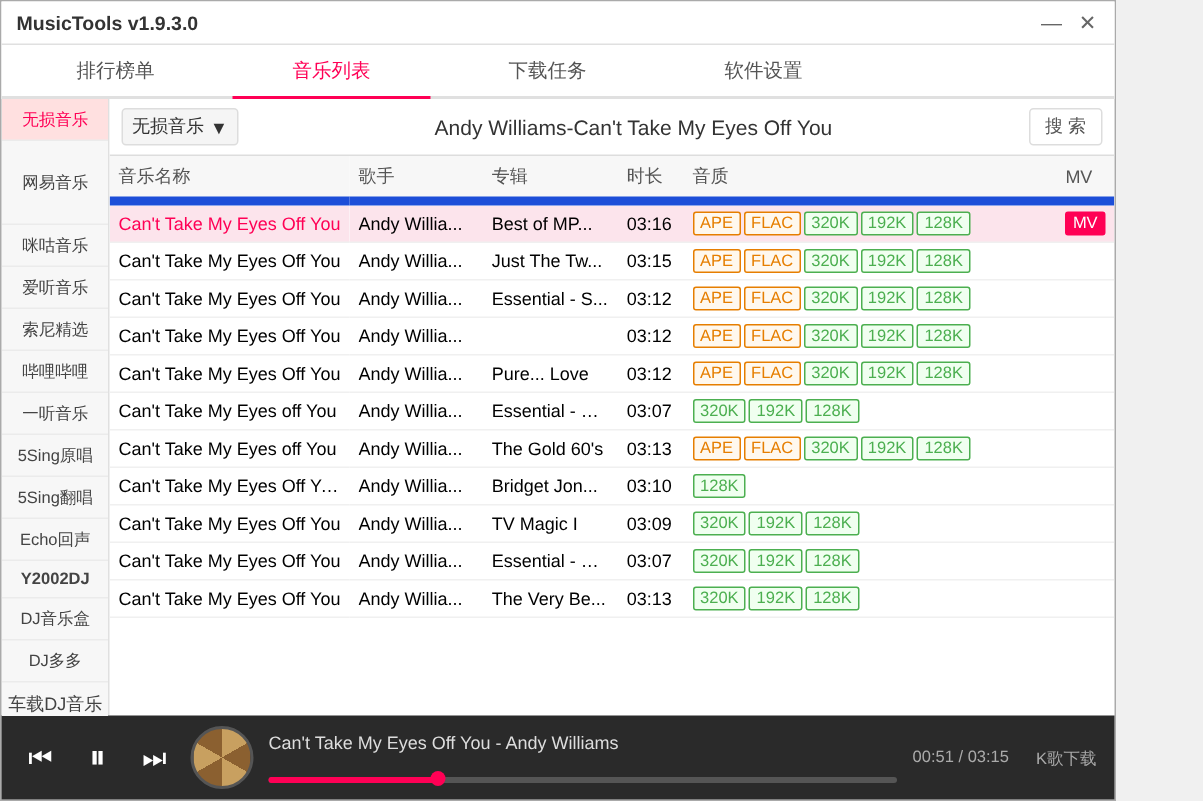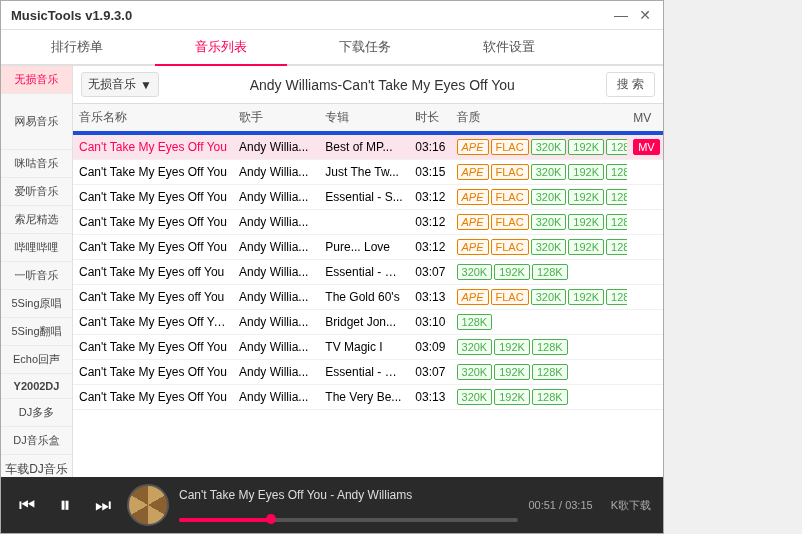--- a/index.html
+++ b/index.html
@@ -1,49 +1,49 @@
 <!DOCTYPE html>
 <html><head>
   <meta charset="utf-8">
   <style>
     * { box-sizing: border-box; margin: 0; padding: 0; }
     body { font-family: 'Microsoft YaHei', SimHei, sans-serif; font-size: 12px; background: #f0f0f0; width: 802px; height: 534px; overflow: hidden; }
 
-    .window { width: 664px; height: 534px; background: #fff; border: 1px solid #aaa; display: flex; flex-direction: column; }
+    .window { width: 744px; height: 534px; background: #fff; border: 1px solid #aaa; display: flex; flex-direction: column; }
 
     .title-bar { background: #fff; padding: 6px 10px; display: flex; align-items: center; justify-content: space-between; border-bottom: 1px solid #e0e0e0; }
     .title-bar-left { font-size: 13px; font-weight: bold; color: #333; }
     .title-bar-controls { display: flex; gap: 8px; }
     .title-btn { width: 16px; height: 16px; display: flex; align-items: center; justify-content: center; cursor: pointer; font-size: 14px; color: #666; background: none; border: none; }
 
     .nav-bar { display: flex; background: #fff; border-bottom: 2px solid #e0e0e0; padding: 0 10px; gap: 12px; }
     .nav-item { padding: 8px 40px; cursor: pointer; color: #555; font-size: 13px; position: relative; }
     .nav-item.active { color: #f05; border-bottom: 2px solid #f05; margin-bottom: -2px; }
 
     .toolbar { display: flex; align-items: center; padding: 6px 8px; background: #fff; border-bottom: 1px solid #ddd; gap: 8px; }
     .source-select { display: flex; align-items: center; background: #f5f5f5; border: 1px solid #ddd; padding: 3px 6px; border-radius: 3px; cursor: pointer; font-size: 12px; color: #333; gap: 4px; }
     .search-title { flex: 1; text-align: center; font-size: 14px; color: #333; font-weight: normal; }
     .search-btn { background: #fff; border: 1px solid #ddd; padding: 3px 10px; border-radius: 3px; cursor: pointer; color: #555; font-size: 12px; }
 
     .table-container { flex: 1; overflow: auto; }
     table { width: 100%; border-collapse: collapse; font-size: 12px; }
     thead tr { background: #f7f7f7; }
-    th { padding: 5px 6px; color: #555; font-weight: normal; text-align: left; border-bottom: 4px solid #1d4ed8; white-space: nowrap; }
+    th { padding: 5px 6px; color: #555; font-weight: normal; text-align: left; border-bottom: 6px solid #1d4ed8; white-space: nowrap; }
     td { padding: 4px 6px; border-bottom: 1px solid #f0f0f0; white-space: nowrap; overflow: hidden; max-width: 0; }
     tr.active-row { background: #fce4ec; }
 
     .col-name { width: 160px; max-width: 160px; }
     .col-artist { width: 90px; max-width: 90px; }
     .col-album { width: 90px; max-width: 90px; }
     .col-dur { width: 45px; }
     .col-quality { width: 280px; }
     .col-mv { width: 40px; }
 
     .badge { display: inline-block; padding: 1px 4px; border-radius: 2px; font-size: 11px; margin-right: 2px; border: 1px solid; }
-    .badge-ape { color: #e67e00; border-color: #e67e00; background: #fff8ee; font-style: italic; }
+    .badge-ape { color: #e67e00; border-color: #e67e00; background: #fff8ee; }
     .badge-flac { color: #e67e00; border-color: #e67e00; background: #fff8ee; }
     .badge-320k { color: #4caf50; border-color: #4caf50; background: #f0fff0; }
     .badge-192k { color: #4caf50; border-color: #4caf50; background: #f0fff0; }
     .badge-128k { color: #4caf50; border-color: #4caf50; background: #f0fff0; }
     .badge-mv { color: #fff; border-color: #f05; background: #f05; }
 
     .player-bar { background: #2a2a2a; height: 56px; display: flex; align-items: center; padding: 0 12px; gap: 10px; }
     .player-controls { display: flex; align-items: center; gap: 8px; }
     .ctrl-btn { background: none; border: none; color: #fff; font-size: 18px; cursor: pointer; width: 28px; height: 28px; display: flex; align-items: center; justify-content: center; }
     .play-btn { background: none; border: none; color: #fff; font-size: 22px; cursor: pointer; width: 32px; height: 32px; display: flex; align-items: center; justify-content: center; }
@@ -87,22 +87,22 @@
           <div style="padding: 20px 4px; text-align: center; font-size: 11px; color: rgb(68, 68, 68); cursor: pointer; border-bottom: 1px solid rgb(235, 235, 235);">网易音乐</div>
           <div style="padding: 6px 4px; text-align: center; font-size: 11px; color: rgb(68, 68, 68); cursor: pointer; border-bottom: 1px solid rgb(235, 235, 235);">咪咕音乐</div>
           <div style="padding: 6px 4px; text-align: center; font-size: 11px; color: rgb(68, 68, 68); cursor: pointer; border-bottom: 1px solid rgb(235, 235, 235);">爱听音乐</div>
           <div style="padding: 6px 4px; text-align: center; font-size: 11px; color: rgb(68, 68, 68); cursor: pointer; border-bottom: 1px solid rgb(235, 235, 235);">索尼精选</div>
           <div style="padding: 6px 4px; text-align: center; font-size: 11px; color: rgb(68, 68, 68); cursor: pointer; border-bottom: 1px solid rgb(235, 235, 235);">哔哩哔哩</div>
           <div style="padding: 6px 4px; text-align: center; font-size: 11px; color: rgb(68, 68, 68); cursor: pointer; border-bottom: 1px solid rgb(235, 235, 235);">一听音乐</div>
           <div style="padding: 6px 4px; text-align: center; font-size: 11px; color: rgb(68, 68, 68); cursor: pointer; border-bottom: 1px solid rgb(235, 235, 235);">5Sing原唱</div>
           <div style="padding: 6px 4px; text-align: center; font-size: 11px; color: rgb(68, 68, 68); cursor: pointer; border-bottom: 1px solid rgb(235, 235, 235);">5Sing翻唱</div>
           <div style="padding: 6px 4px; text-align: center; font-size: 11px; color: rgb(68, 68, 68); cursor: pointer; border-bottom: 1px solid rgb(235, 235, 235);">Echo回声</div>
           <div style="padding: 6px 4px; text-align: center; font-size: 11px; color: rgb(68, 68, 68); cursor: pointer; border-bottom: 1px solid rgb(235, 235, 235); font-weight: bold;">Y2002DJ</div>
+          <div style="padding: 6px 4px; text-align: center; font-size: 11px; color: rgb(68, 68, 68); cursor: pointer; border-bottom: 1px solid rgb(235, 235, 235);">DJ音乐盒</div>
           <div style="padding: 6px 4px; text-align: center; font-size: 11px; color: rgb(68, 68, 68); cursor: pointer; border-bottom: 1px solid rgb(235, 235, 235);">DJ多多</div>
-          <div style="padding: 6px 4px; text-align: center; font-size: 11px; color: rgb(68, 68, 68); cursor: pointer; border-bottom: 1px solid rgb(235, 235, 235);">DJ音乐盒</div>
           <div style="padding: 6px 4px; text-align: center; font-size: 12px; color: rgb(68, 68, 68); cursor: pointer; border-bottom: 1px solid rgb(235, 235, 235);">车载DJ音乐</div>
         </div>
     </div>
 
     <div style="flex:1; display:flex; flex-direction:column; overflow:hidden;">
 
       <div class="toolbar">
         <div class="source-select">
           <span>无损音乐</span>
           <span>▼</span>

